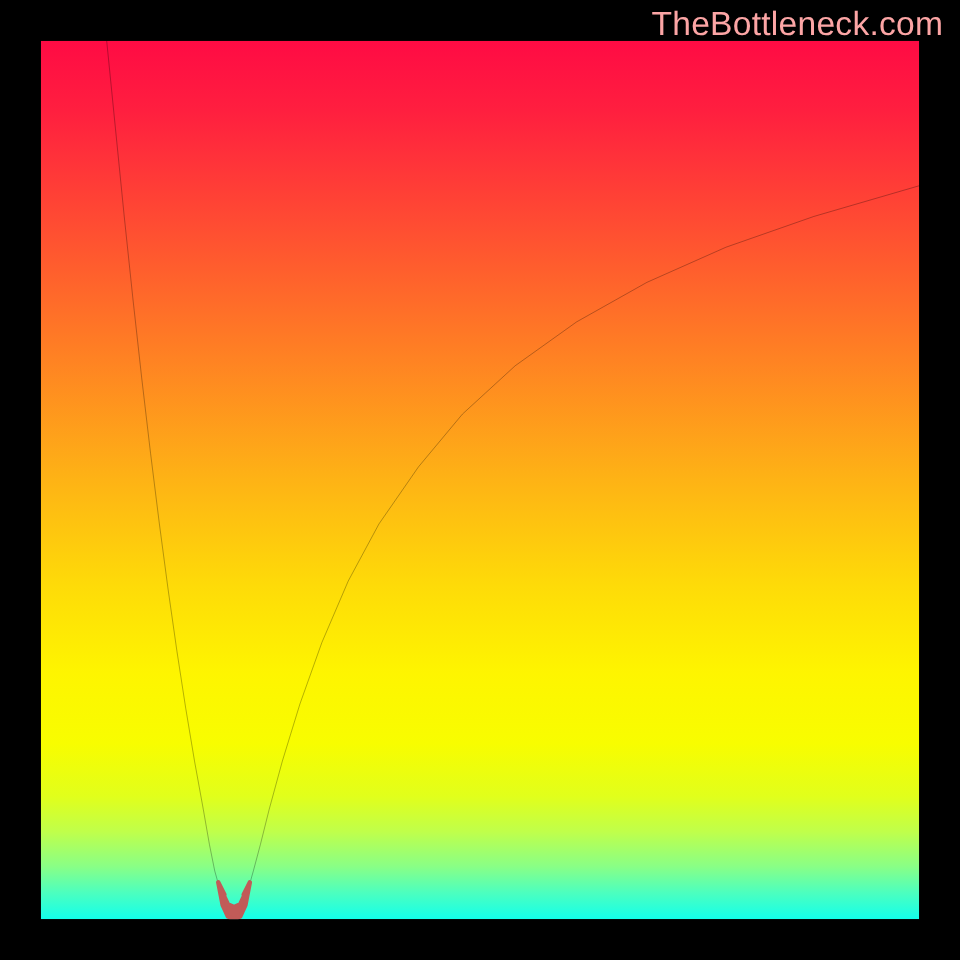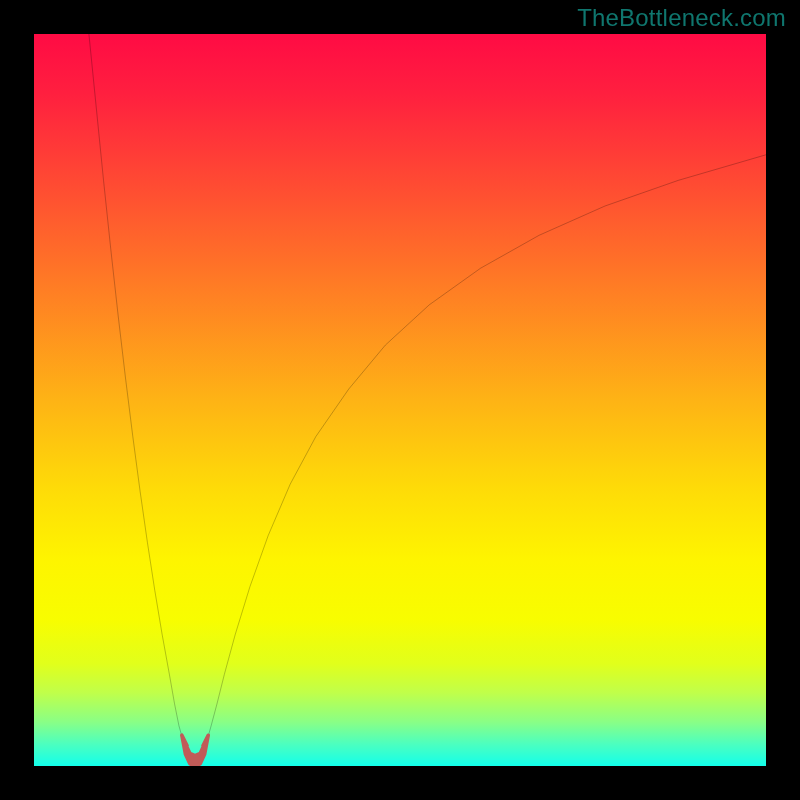--- a/index.html
+++ b/index.html
@@ -16,22 +16,22 @@
     top: 0;
     width: 800px;
     height: 800px;
     background: #000;
   }
   .watermark {
     position: absolute;
     top: 4px;
     right: 14px;
     font-family: Arial, Helvetica, sans-serif;
-    font-size: 24px;
-    color: #0f766e;
+    font-size: 28px;
+    color: #fca5a5;
     letter-spacing: 0.2px;
     font-weight: 400;
   }
   svg.plot {
     position: absolute;
     left: 34px;
     top: 34px;
     width: 732px;
     height: 732px;
     display: block;

